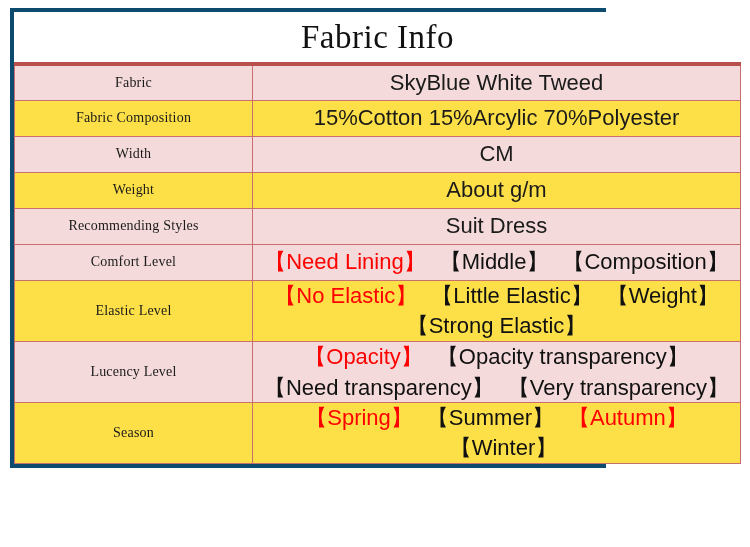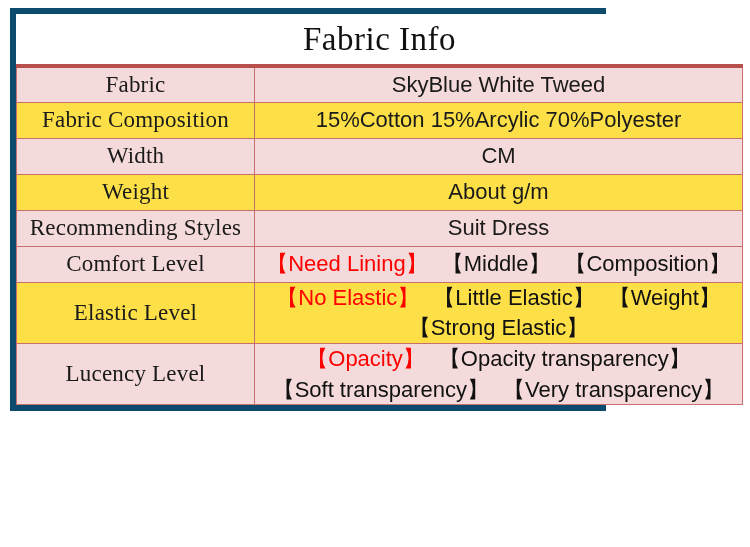--- a/index.html
+++ b/index.html
@@ -16,21 +16,21 @@
     width: 750px;
     height: 547px;
     background: #ffffff;
     overflow: hidden;
   }
   .table-wrap {
     position: absolute;
     left: 10px;
     top: 8px;
     width: 596px;
-    border: 6px solid #0c4a6e;
+    border: 4px solid #0c4a6e;
     border-collapse: collapse;
     background: #ffffff;
   }
   table.fabric-table {
     width: 100%;
     border-collapse: collapse;
     table-layout: fixed;
   }
   table.fabric-table td {
     border: 1px solid #c9706e;
@@ -53,21 +53,21 @@
     letter-spacing: 0.5px;
     line-height: 1;
   }
   
   col.c-label { width: 238px; }
   col.c-value { width: 488px; }
 
   td.label-cell {
     text-align: center;
     font-family: "Liberation Serif", serif;
-    font-size: 23px;
+    font-size: 14px;
     color: #1a1a1a;
     letter-spacing: 0.2px;
     padding: 2px 4px;
   }
   td.value-cell {
     text-align: center;
     font-family: "Liberation Sans", sans-serif;
     font-size: 22px;
     color: #1a1a1a;
     padding: 4px 6px;
@@ -140,19 +140,25 @@
             <td class="label-cell">Elastic Level</td>
             <td class="value-cell">
               <span class="optline"><span class="opt sel">【No Elastic】</span><span class="opt plain-opt">【Little Elastic】</span><span class="opt plain-opt">【Weight】</span></span>
               <span class="optline"><span class="opt plain-opt">【Strong Elastic】</span></span>
             </td>
           </tr>
           <tr class="tint r-tall">
             <td class="label-cell">Lucency Level</td>
             <td class="value-cell">
               <span class="optline"><span class="opt sel">【Opacity】</span><span class="opt plain-opt">【Opacity transparency】</span></span>
-              <span class="optline"><span class="opt plain-opt">【Soft transparency】</span><span class="opt plain-opt">【Very transparency】</span></span>
+              <span class="optline"><span class="opt plain-opt">【Need transparency】</span><span class="opt plain-opt">【Very transparency】</span></span>
+            </td>
+          </tr>
+          <tr class="plain r-normal">
+            <td class="label-cell">Season</td>
+            <td class="value-cell">
+              <span class="optline"><span class="opt sel">【Spring】</span><span class="opt plain-opt">【Summer】</span><span class="opt sel">【Autumn】</span><span class="opt plain-opt">【Winter】</span></span>
             </td>
           </tr>
         </tbody>
     </table>
   </div>
 </div>
 
 </body></html>

